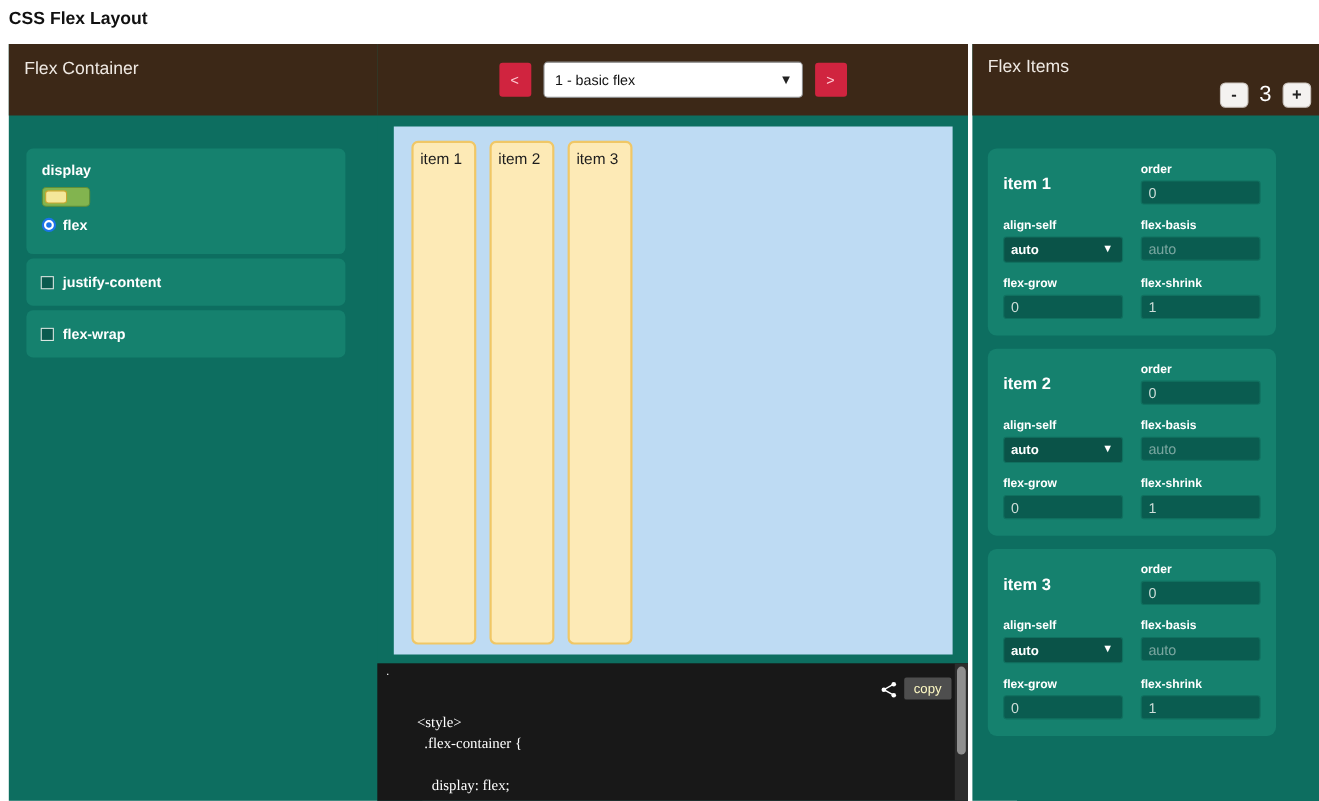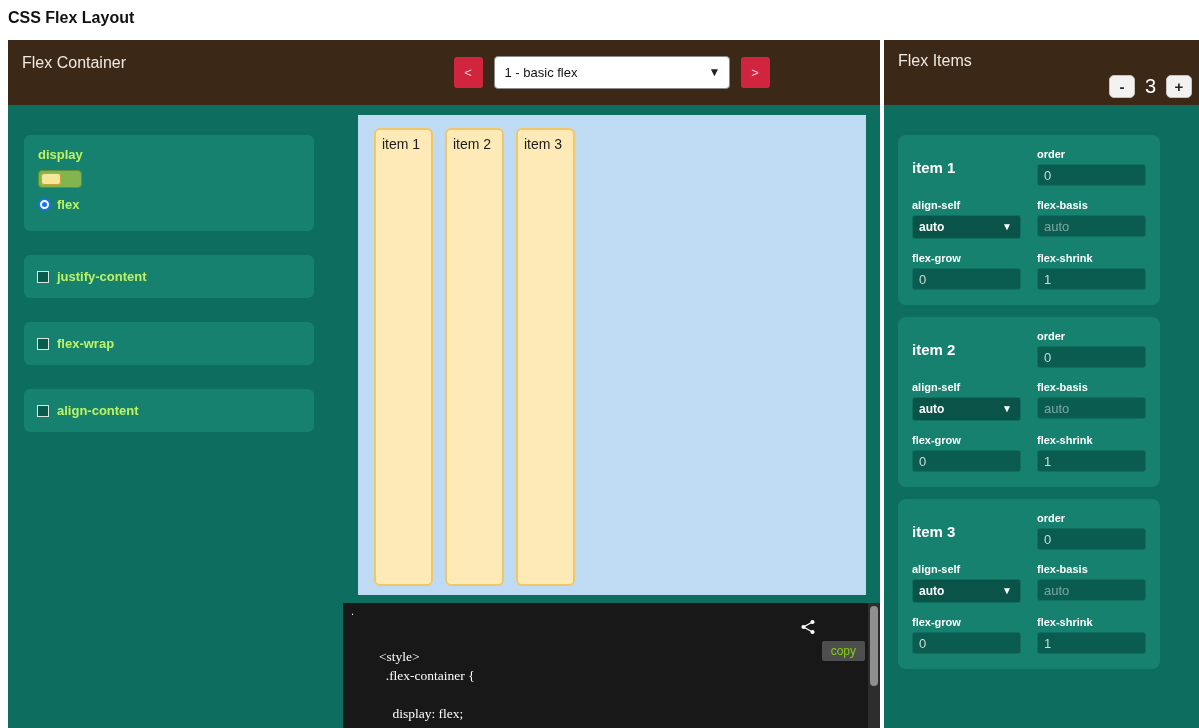--- a/index.html
+++ b/index.html
@@ -13,21 +13,21 @@
 
   
   .left-panel { left: 8px; width: 376px; height: 688px; }
   .left-panel .panel-header { height: 65px; padding: 14px 0 0 14px; font-size: 16px; }
   .left-body { position: relative; height: 623px; padding-top: 30px; }
 
   .scroll-strip { position: absolute; right: 1px; top: 5px; bottom: 4px; width: 11px; background: rgba(0,0,0,0.10); border-radius: 5px; }
   .scroll-arrow { display:block; width: 11px; height: 12px; text-align: center; font-size: 7px; line-height: 12px; color: #cfe3de; cursor: pointer; }
   .scroll-thumb { position: absolute; left: 2px; width: 7px; background: #2e9380; border-radius: 4px; }
 
-  .ctl-card { width: 290px; margin: 0 0 24px 16px; background: #15816e; border-radius: 6px; color: #bef264; }
+  .ctl-card { width: 290px; margin: 0 0 4px 16px; background: #15816e; border-radius: 6px; color: #ffffff; }
   .display-card { height: 96px; padding: 12px 14px; }
   .display-label { font-size: 13px; font-weight: bold; margin-bottom: 8px; }
   .toggle { width: 44px; height: 18px; background: #82b44f; border: 1px solid #5f8f38; border-radius: 4px; position: relative; cursor: pointer; margin-bottom: 9px; }
   .toggle-knob { position: absolute; left: 2px; top: 2px; width: 20px; height: 12px; background: #f4e79a; border: 1px solid #c8a62e; border-radius: 3px; }
   .radio-row { display: flex; align-items: center; gap: 6px; }
   .radio { width: 13px; height: 13px; border: 2px solid #1a73e8; border-radius: 50%; position: relative; background: #fff; }
   .radio::after { content: ""; position: absolute; inset: 2px; background: #1a73e8; border-radius: 50%; }
   .radio-label { font-size: 13px; font-weight: bold; }
 
   .prop-card { height: 43px; display: flex; align-items: center; padding: 0 13px; gap: 8px; cursor: pointer; }
@@ -41,21 +41,21 @@
   .select-wrap { position: relative; }
   .example-select { width: 236px; height: 33px; background: #fff; color: #111; border: 1px solid #8a8a8a; border-radius: 4px; font-size: 13px; padding: 0 10px; appearance: none; -webkit-appearance: none; font-family: "Liberation Sans", sans-serif; }
   .caret { position: absolute; right: 9px; top: 50%; transform: translateY(-56%); font-size: 12px; pointer-events: none; color: #222; }
 
   .demo { margin: 10px 14px 0 15px; height: 480px; background: #bedbf3; display: flex; align-items: stretch; padding: 13px 0 9px 16px; }
   .demo-item { width: 59px; margin-right: 12px; background: #fdeab6; border: 2px solid #f0c766; border-radius: 6px; padding: 6px 6px; font-size: 14px; color: #1d1d1d; }
 
   .code-panel { position: relative; margin-top: 8px; height: 125px; background: #181818; overflow: hidden; }
   .code-dot { position: absolute; left: 8px; top: 2px; color: #fff; font-size: 11px; }
   .share-icon { position: absolute; right: 64px; top: 16px; cursor: pointer; }
-  .copy-btn { position: absolute; right: 15px; top: 13px; background: #4e4e4e; color: #84cc16; border: none; border-radius: 2px; font-size: 12px; padding: 3px 9px; cursor: pointer; font-family: "Liberation Sans", sans-serif; margin-top: 25px; }
+  .copy-btn { position: absolute; right: 15px; top: 13px; background: #4e4e4e; color: #fef9c3; border: none; border-radius: 2px; font-size: 12px; padding: 3px 9px; cursor: pointer; font-family: "Liberation Sans", sans-serif; }
   .code-text { position: absolute; left: 36px; top: 44px; color: #fff; font-family: Liberation Serif, serif; font-size: 13.5px; }
   .code-line { min-height: 19px; line-height: 19px; white-space: pre; }
   .code-scrollbar { position: absolute; right: 0; top: 0; width: 12px; height: 100%; background: #2d2d2d; }
   .code-scroll-thumb { position: absolute; left: 2px; top: 3px; width: 8px; height: 80px; background: #8f8f8f; border-radius: 4px; cursor: pointer; }
 
   
   .right-panel { left: 884px; width: 332px; height: 688px; }
   .right-panel .panel-header { height: 65px; padding: 12px 0 0 14px; font-size: 16px; }
   .count-controls { position: absolute; right: 24px; top: 35px; display: flex; align-items: center; gap: 10px; }
   .count-btn { width: 26px; height: 23px; background: #f4f2f0; color: #222; border: 1px solid #c9c2bc; border-radius: 5px; font-size: 15px; font-weight: bold; line-height: 1; cursor: pointer; font-family: "Liberation Sans", sans-serif; }
@@ -91,24 +91,20 @@
       </div>
     </div>
 
     <div class="ctl-card prop-card">
       <span class="checkbox"></span>
       <span class="prop-label">justify-content</span>
     </div>
     <div class="ctl-card prop-card">
       <span class="checkbox"></span>
       <span class="prop-label">flex-wrap</span>
-    </div>
-    <div class="ctl-card prop-card">
-      <span class="checkbox"></span>
-      <span class="prop-label">align-content</span>
     </div>
 
     <div class="scroll-strip">
       <span class="scroll-arrow">▲</span>
     </div>
   </div>
 </div>
 
 <div class="panel middle-panel">
   <div class="panel-header middle-header">

